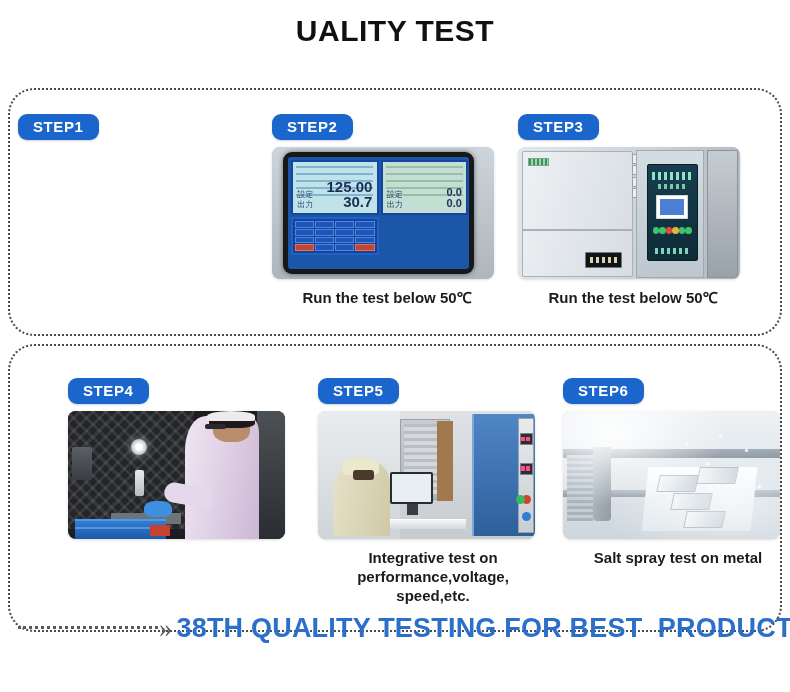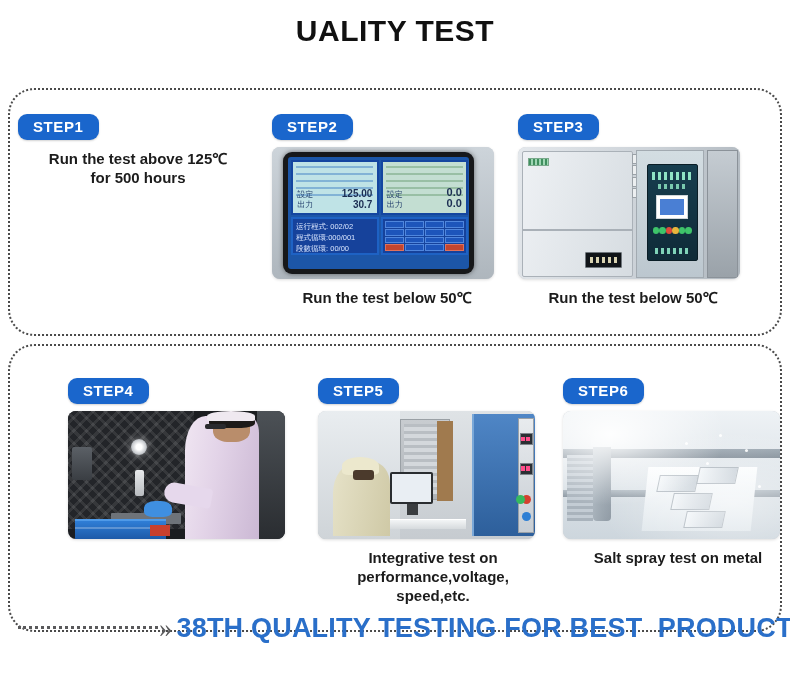--- a/index.html
+++ b/index.html
@@ -212,21 +212,21 @@
     position:absolute; inset:5px;
     background:#1c56a8; border-radius:3px;
     display:grid; grid-template-rows: 52% 36% 12%;
     grid-template-columns: 50% 50%; gap:2px; padding:3px; box-sizing:border-box;
   }
   .p2-cell{background:#bfe3e6;border:2px solid #1446a0;position:relative;overflow:hidden;}
   .p2-cell.g{background:#c3ded2;}
   .p2-cell.d{background:#16429b;border-color:#1e62c4;}
   .p2-num{
     position:absolute; right:5%; bottom:6%;
-    font-size:10px; font-weight:bold; color:#1b2d52;
+    font-size:15px; font-weight:bold; color:#1b2d52;
     font-family:"Liberation Sans", sans-serif; line-height:1.05; text-align:right;
   }
   .p2-num2{
     position:absolute; right:5%; bottom:6%;
     font-size:11px; font-weight:bold; color:#1b2d52;
     font-family:"Liberation Sans", sans-serif; line-height:1.05; text-align:right;
   }
   .p2-lbl{
     position:absolute; left:5%; bottom:6%;
     font-size:8px; color:#24406e; line-height:1.25;
@@ -516,22 +516,20 @@
 </style>
 </head>
 <body>
 
 <div class="page-title">UALITY TEST</div>
 
 <div class="panel" id="panel-top"></div>
 
 <div class="step-card" style="left:18px; top:114px; width:240px;">
   <div class="step-badge">STEP1</div>
-  <div class="caption" style="white-space:pre-line;">Run the test above 125℃
-for 500 hours</div>
 </div>
 
 <div class="step-card" style="left:272px; top:114px; width:230px;">
   <div class="step-badge">STEP2</div>
   <div class="photo" style="width:222px; height:132px;">
     <div class="p2-bg"></div>
     <div class="p2-body">
       <div class="p2-scr">
 
         <div class="p2-cell">
@@ -545,28 +543,20 @@
 
         <div class="p2-cell g">
           <div class="p2-lines" style="background:repeating-linear-gradient(to bottom,rgba(110,160,120,.5) 0 2px,transparent 2px 7px);"></div>
           <div class="p2-lbl">設定<br>出力</div>
           <div class="p2-num2">
             <span>0.0</span><br>
             <span>0.0</span>
           </div>
         </div>
 
-        <div class="p2-cell d">
-          <div class="p2-textblock">
-            <span>运行程式: 002/02</span><br>
-            <span>程式循環:000/001</span><br>
-            <span>段數循環:  00/00</span><br>
-            <span>剩餘時間: 03H13M</span>
-          </div>
-        </div>
 
         <div class="p2-cell d">
           <div class="p2-keys">
             <div class="p2-key"></div>
               <div class="p2-key"></div>
               <div class="p2-key"></div>
               <div class="p2-key"></div>
             <div class="p2-key"></div>
               <div class="p2-key"></div>
               <div class="p2-key"></div>

